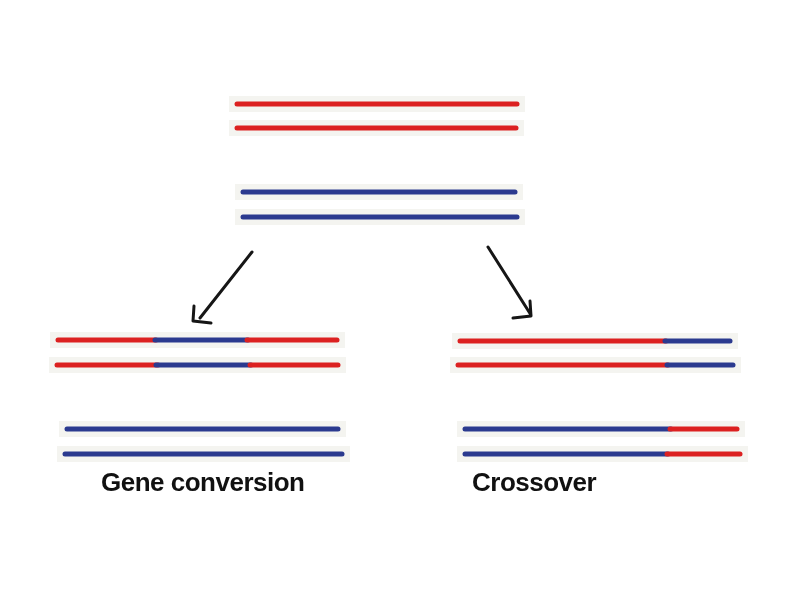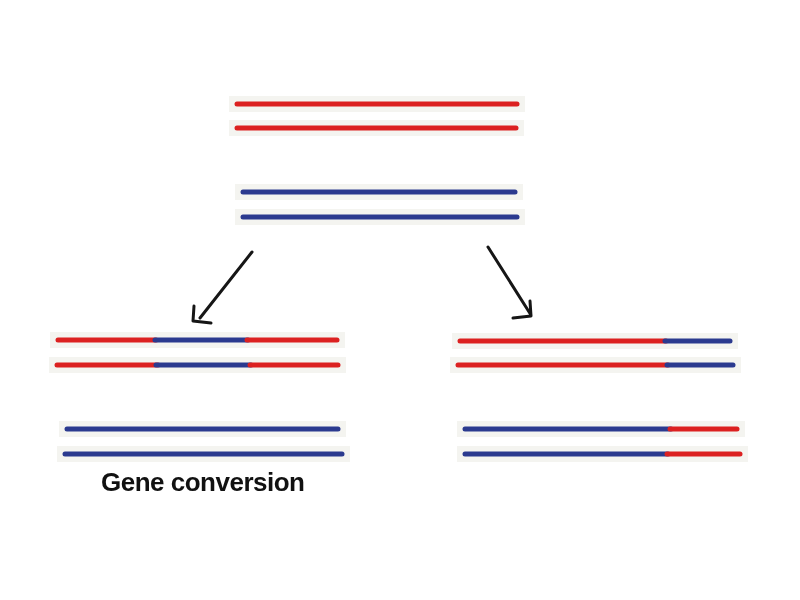--- a/index.html
+++ b/index.html
@@ -74,13 +74,14 @@
         <rect x="457" y="446" width="291" height="16" fill="#F4F4F0"></rect>
         <line x1="465" y1="429" x2="671" y2="429" stroke="#2B3A8F" stroke-width="5" stroke-linecap="round"></line>
         <line x1="670" y1="429" x2="737" y2="429" stroke="#DC2121" stroke-width="5" stroke-linecap="round"></line>
         <line x1="465" y1="454" x2="668" y2="454" stroke="#2B3A8F" stroke-width="5" stroke-linecap="round"></line>
         <line x1="667" y1="454" x2="740" y2="454" stroke="#DC2121" stroke-width="5" stroke-linecap="round"></line>
       </g>
       <path d="M252,252 L200,318 M194,306 L193,321 L211,323" fill="none" stroke="#161616" stroke-width="3" stroke-linecap="round" stroke-linejoin="round"></path>
       <path d="M488,247 L531,315 M530,301 L531,316 L513,318" fill="none" stroke="#161616" stroke-width="3" stroke-linecap="round" stroke-linejoin="round"></path>
     </svg>
   <div class="label" id="label-left">Gene conversion</div>
+  <div class="label" id="label-right">Crossover</div>
 </div>
 
 </body></html>

